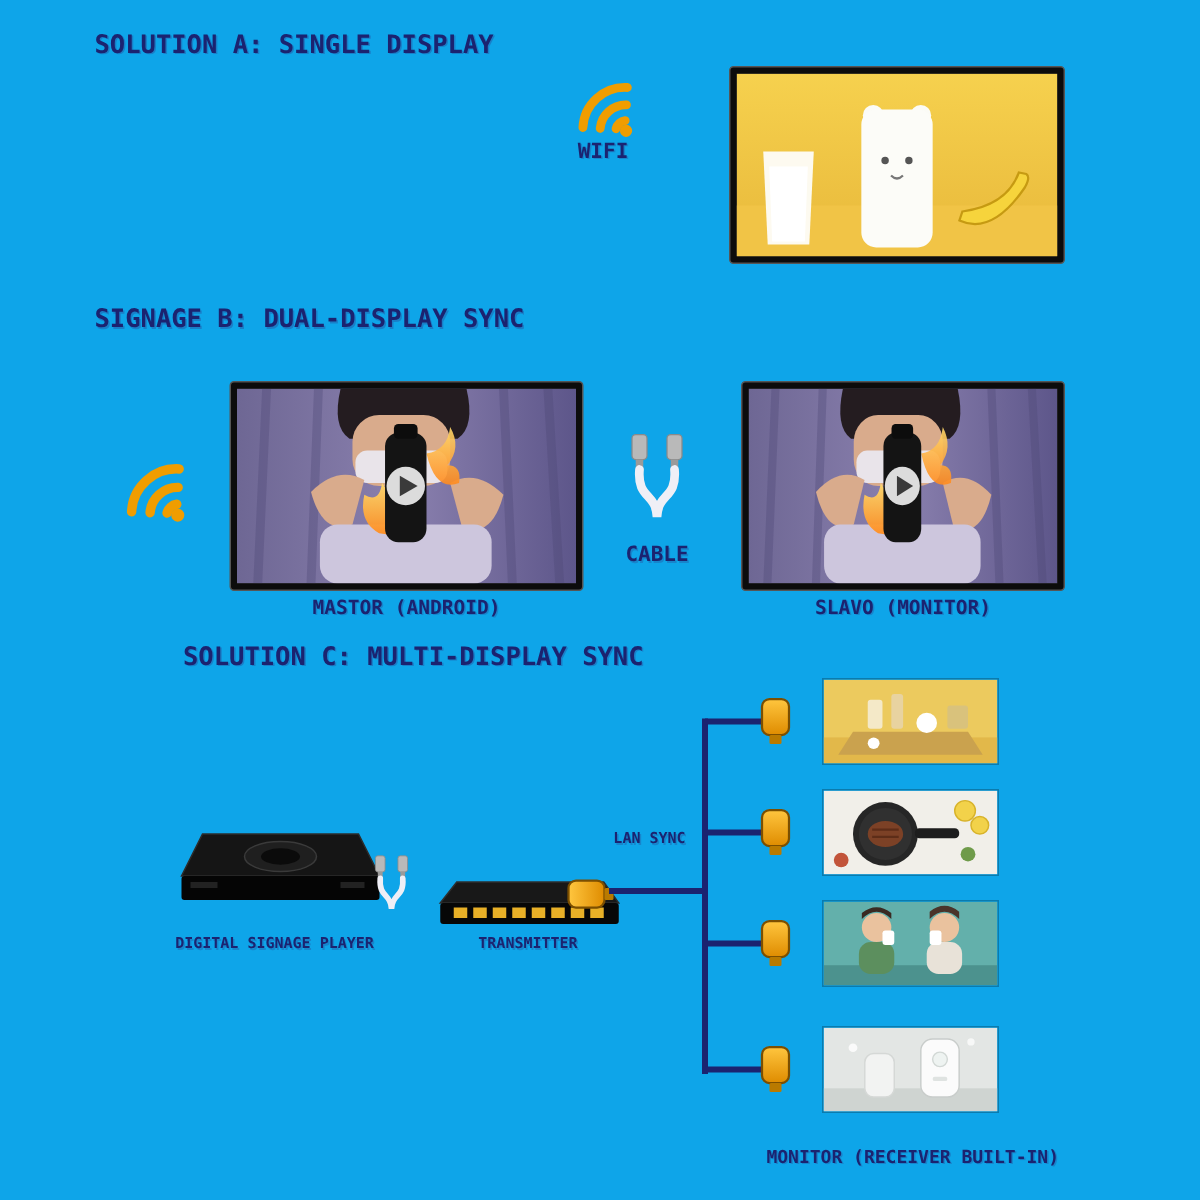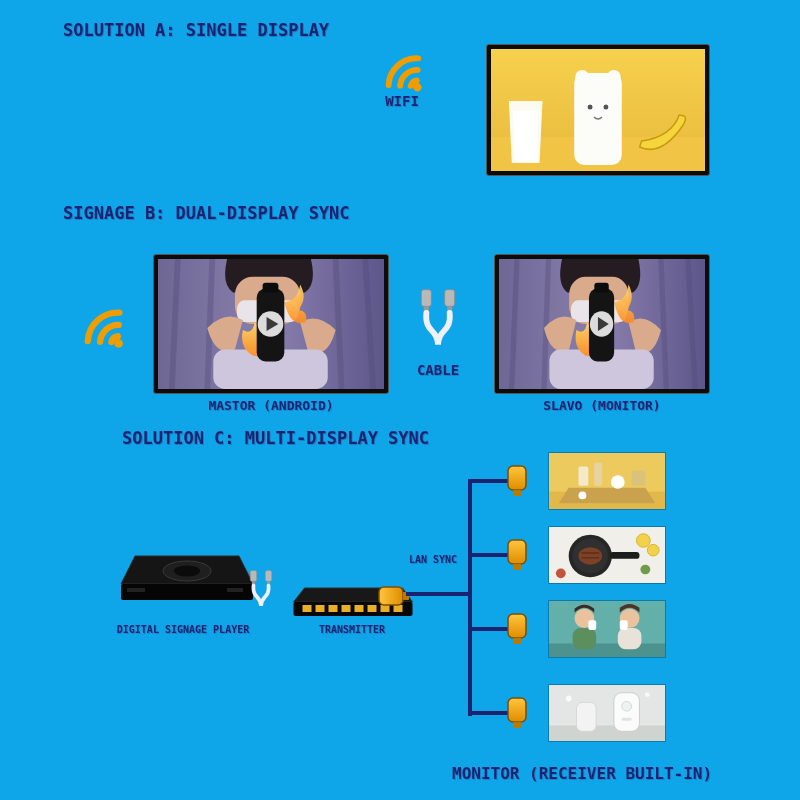--- a/index.html
+++ b/index.html
@@ -302,15 +302,15 @@
       <rect x="0" y="42" width="118" height="16" fill="#cfd4d1"></rect>
       <rect x="66" y="8" width="26" height="40" rx="8" fill="#fbfbfb" stroke="#c9cdcb"></rect>
       <circle cx="79" cy="22" r="5" fill="#eef3f1" stroke="#d2d8d5"></circle>
       <rect x="74" y="34" width="10" height="3" rx="1.5" fill="#dfe3e1"></rect>
       <rect x="28" y="18" width="20" height="30" rx="6" fill="#f2f3f2" stroke="#d5d8d6"></rect>
       <circle cx="20" cy="14" r="3" fill="#ffffff" opacity="0.8"></circle>
       <circle cx="100" cy="10" r="2.5" fill="#ffffff" opacity="0.7"></circle>
     </svg>
   </div>
 
-  <div class="lbl" style="left:452px; top:764px; width:240px; font-size:16px;text-align:right;">MONITOR (RECEIVER BUILT-IN)</div>
+  <div class="lbl" style="left:466px; top:764px; width:240px; font-size:12px;text-align:right;">MONITOR (RECEIVER BUILT-IN)</div>
 
 </div>
 
 </body></html>

